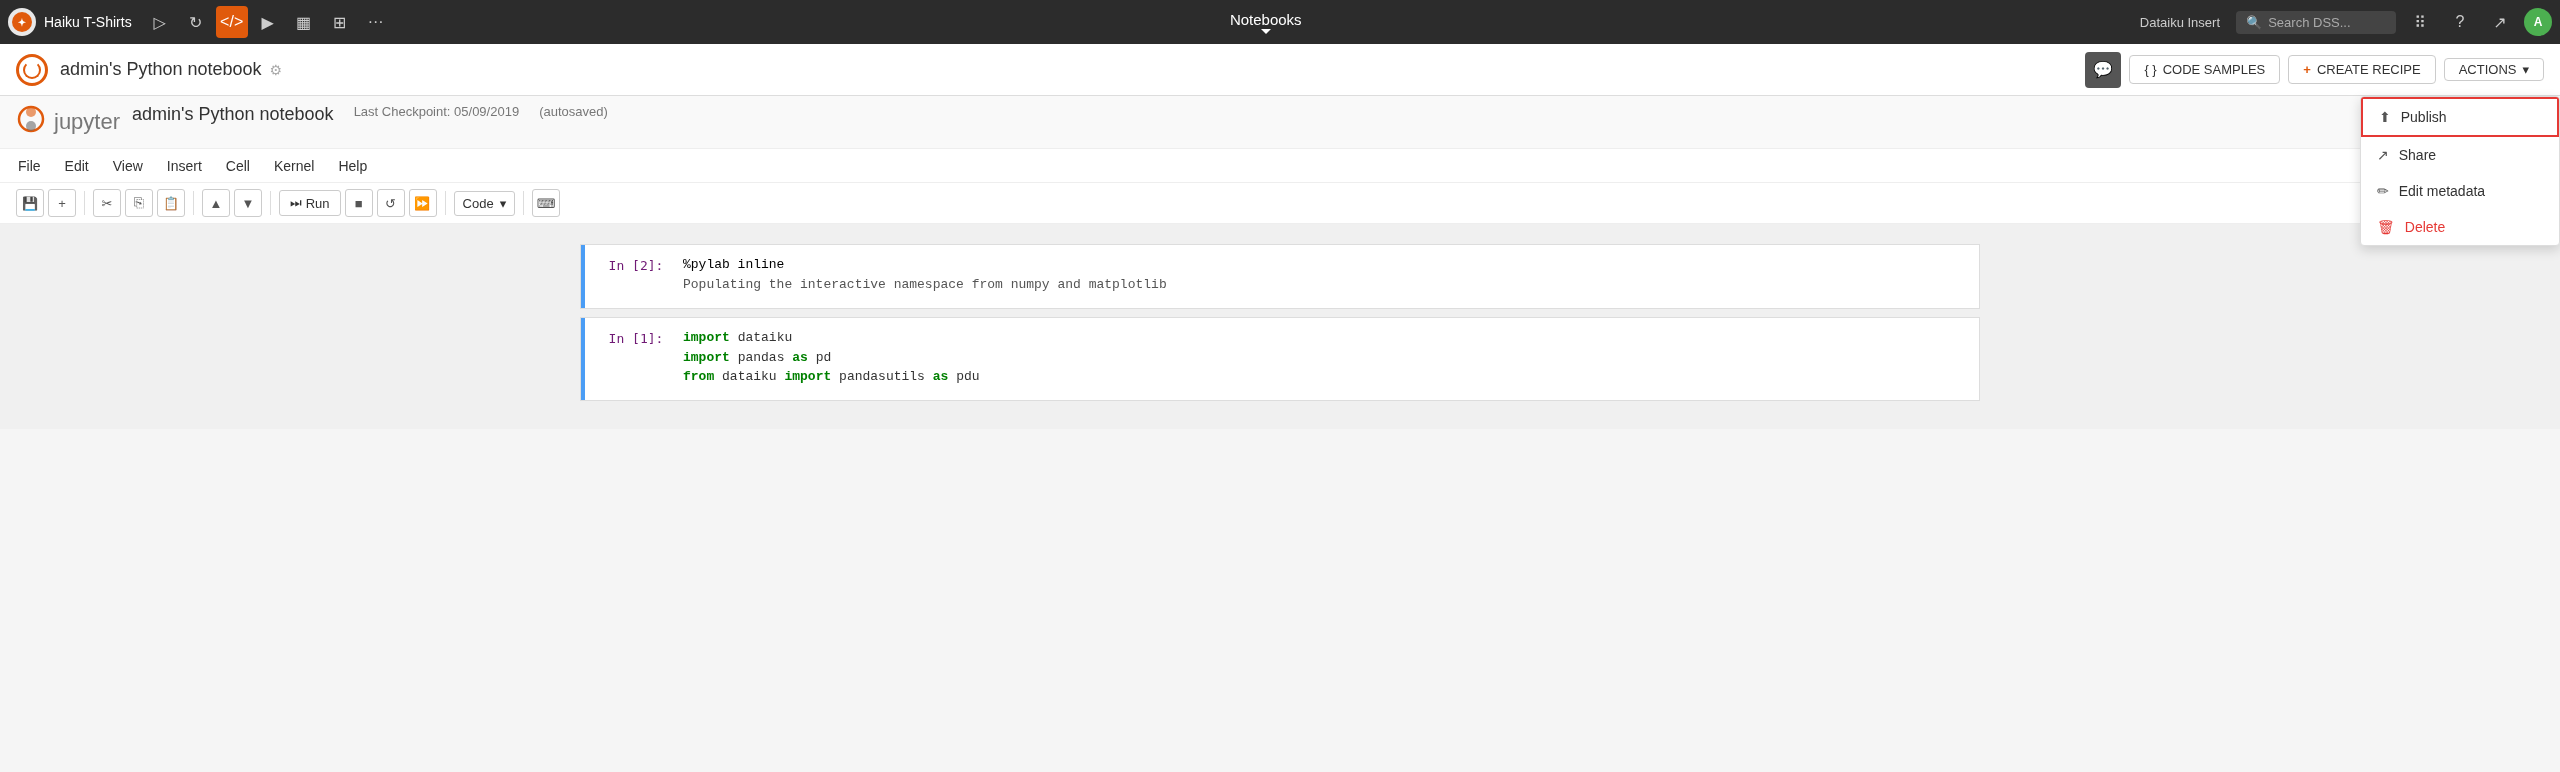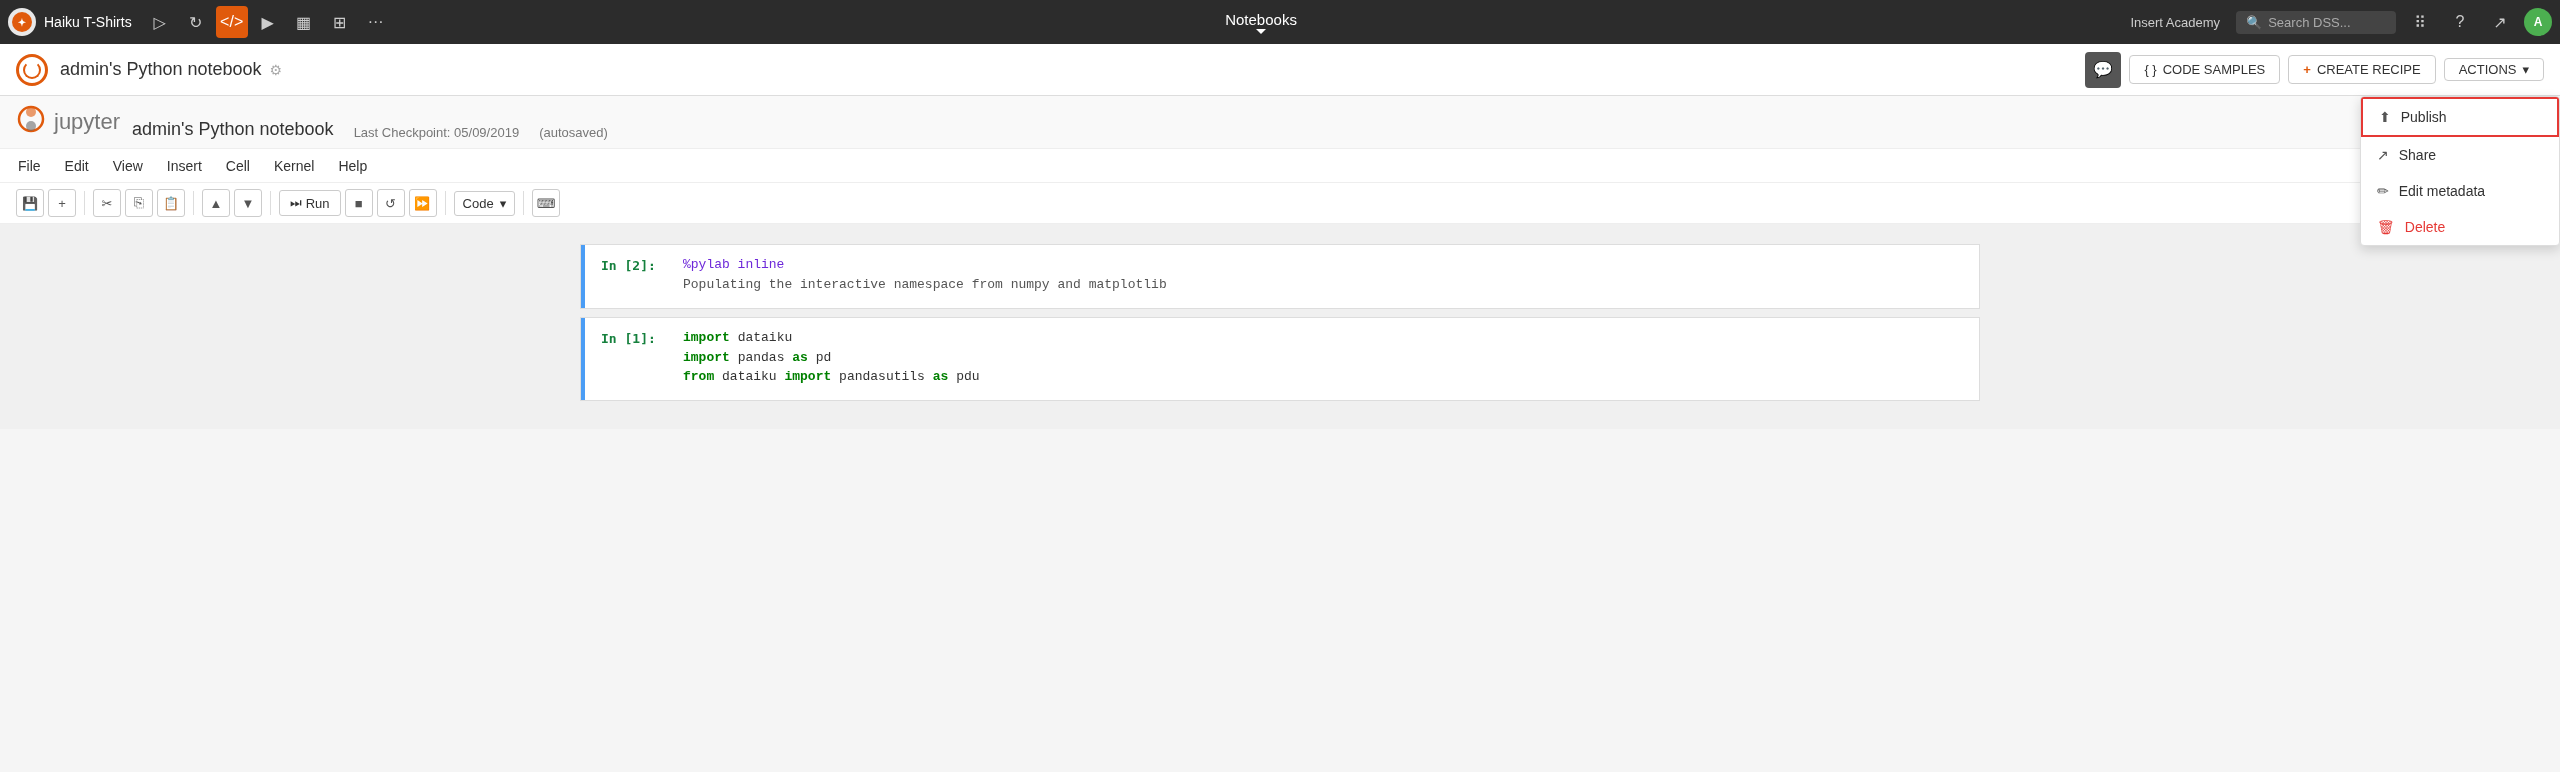--- a/index.html
+++ b/index.html
@@ -192,21 +192,21 @@
     .dropdown-item .item-icon { font-size: 14px; color: #555; }
     .dropdown-item.delete-item .item-icon { color: #e53935; }
     .dropdown-item.delete-item { color: #e53935; }
 
     
     .jupyter-header {
       background: #f9f9f9;
       border-bottom: 1px solid #eee;
       padding: 8px 16px;
       display: flex;
-      align-items: flex-end;
+      align-items: flex-start;
       gap: 12px;
     }
     .jupyter-logo {
       display: flex; align-items: center; gap: 8px;
     }
     .jupyter-logo-icon {
       font-size: 24px;
     }
     .jupyter-text {
       font-size: 22px;
@@ -311,37 +311,36 @@
     .cell-body {
       flex: 1;
       padding: 12px 16px;
     }
     .cell-input-line {
       display: flex;
       gap: 12px;
       margin-bottom: 4px;
     }
     .cell-label {
-      color: #15803d;
+      color: #701a75;
       font-family: monospace;
       font-size: 13px;
       min-width: 70px;
-      text-align: left;
+      text-align: center;
       flex-shrink: 0;
       padding-top: 1px;
-      font-weight: bold;
     }
     .cell-code {
       font-family: 'Courier New', monospace;
       font-size: 13px;
       color: #333;
       flex: 1;
     }
     .code-keyword { color: #008000; font-weight: bold; }
-    .code-magic { color: #6d28d9; }
+    .code-magic { color: #000000; }
     .code-output { color: #555; }
   </style>
 </head>
 <body>
 
 <nav class="top-nav">
   <div class="nav-logo">
     <div class="nav-logo-inner">✦</div>
   </div>
   <span class="nav-project-name">Haiku T-Shirts</span>
@@ -355,21 +354,21 @@
   <div class="nav-icon-btn">···</div>
 
   <div class="nav-center">
     <div class="nav-notebooks">
       <span>Notebooks</span>
       <div class="nav-notebooks-arrow"></div>
     </div>
   </div>
 
   <div class="nav-right">
-    <span class="dataiku-academy">Insert Academy</span>
+    <span class="dataiku-academy">Dataiku Insert</span>
     <div class="search-box">
       <span>🔍</span>
       <span>Search DSS...</span>
     </div>
     <div class="nav-icon-btn">⠿</div>
     <div class="nav-icon-btn">?</div>
     <div class="nav-icon-btn">↗</div>
     <div class="nav-avatar">A</div>
   </div>
 </nav>

